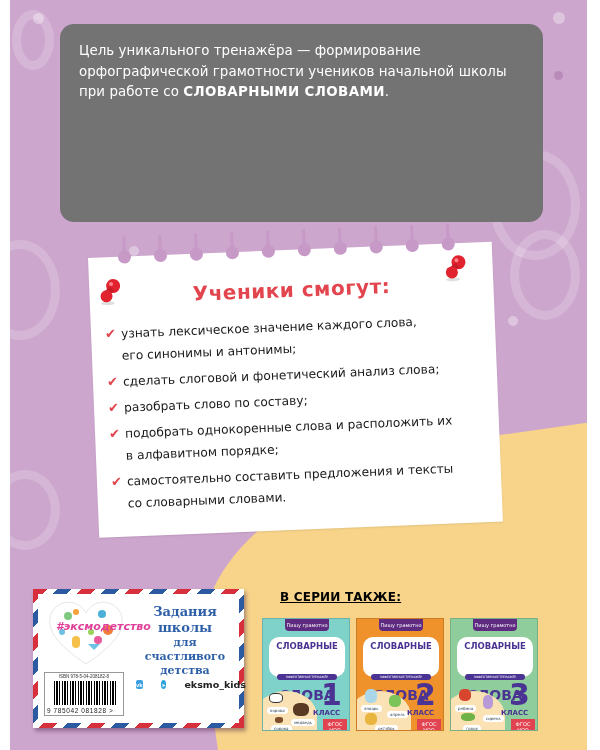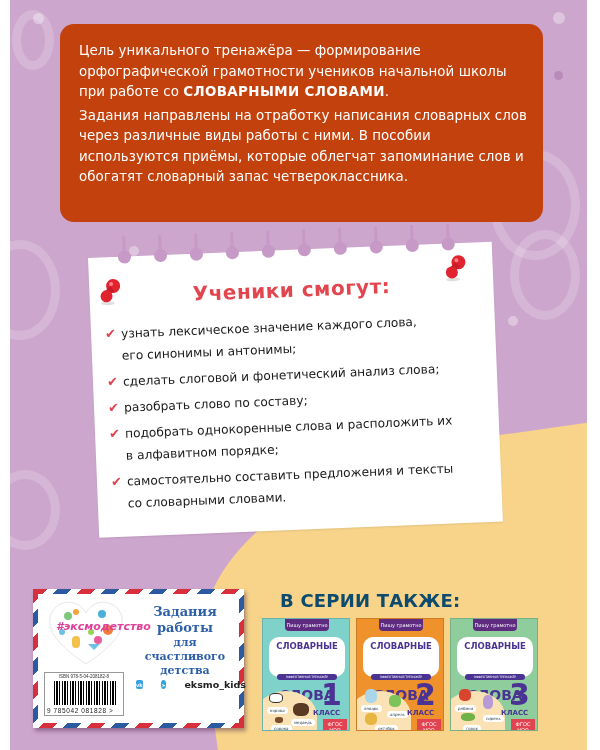--- a/index.html
+++ b/index.html
@@ -23,21 +23,21 @@
     transform-origin: left top;
   }
   .yellow-blob2 {
     position: absolute; left: 320px; top: 480px; width: 300px; height: 300px;
     background: #f7d48a; border-radius: 50%;
   }
 
   
   .info-box {
     position: absolute; left: 50px; top: 24px; width: 483px; height: 198px;
-    background: #c2410c; border-radius: 14px;
+    background: #737373; border-radius: 14px;
     padding: 17px 12px 0 19px; color: #ffffff;
   }
   .info-box p { font-size: 13.4px; line-height: 20.5px; letter-spacing: 0.05px; }
   .info-box p + p { margin-top: 3px; }
   .info-box b { font-weight: bold; letter-spacing: 0.4px; }
 
   
   .note {
     position: absolute; left: 78px; top: 258px; width: 404px; height: 280px;
     background: #ffffff; transform: rotate(-2.3deg); transform-origin: left top;
@@ -92,21 +92,21 @@
   }
   .isbn-bottom { position: absolute; left: 2px; right: 0; bottom: 1px; font-size: 6.5px; color: #222; letter-spacing: 0.6px; font-family: "Liberation Sans", sans-serif; }
   .social { position: absolute; left: 98px; top: 82px; width: 110px; }
   .social-row { display: flex; align-items: center; gap: 18px; height: 17px; font-size: 9.5px; font-weight: bold; color: #222; }
   .social-row + .social-row { border-top: 1px dotted #888; padding-left: 20px; height: 19px; }
   .sico { width: 9px; height: 9px; border-radius: 2px; background: #3aa0e0; color: #fff; font-size: 5px; display: inline-flex; align-items: center; justify-content: center; }
   .sico.tg { border-radius: 50%; background: #2fa3dc; }
 
   
   .series-title {
-    position: absolute; left: 270px; top: 590px; font-size: 18px; font-weight: bold; color: #0c4a6e; letter-spacing: 0.2px;
+    position: absolute; left: 270px; top: 590px; font-size: 12px; font-weight: bold; color: #000000; letter-spacing: 0.2px; text-decoration: underline;
   }
   .book {
     position: absolute; top: 618px; width: 88px; height: 113px; border: 1px solid rgba(0,0,0,0.15);
     overflow: hidden;
   }
   .book-badge {
     position: absolute; left: 22px; top: 0; width: 44px; height: 12px; background: #5e2b80; color: #fff;
     font-size: 5px; text-align: center; line-height: 12px; border-radius: 0 0 4px 4px;
   }
   .book-title {
@@ -139,21 +139,20 @@
   <div class="dot dark" style="left:544px;top:71px;width:9px;height:9px;"></div>
   <div class="dot" style="left:119px;top:246px;width:10px;height:10px;"></div>
   <div class="dot" style="left:498px;top:316px;width:10px;height:10px;"></div>
   <div class="dot dark" style="left:505px;top:478px;width:12px;height:12px;"></div>
 
   <div class="yellow-blob2"></div>
   <div class="yellow-blob"></div>
 
   <div class="info-box">
     <p><span>Цель уникального тренажёра — формирование орфографической грамотности учеников начальной школы при работе со </span><b>СЛОВАРНЫМИ СЛОВАМИ</b><span>.</span></p>
-    <p>Задания направлены на отработку написания словарных слов через различные виды работы с ними. В пособии используются приёмы, которые облегчат запоминание слов и обогатят словарный запас четвероклассника.</p>
   </div>
 
   <div class="note">
     <div class="note-hole" style="left:30px;"></div>
     <div class="note-hole" style="left:66px;"></div>
     <div class="note-hole" style="left:102px;"></div>
     <div class="note-hole" style="left:138px;"></div>
     <div class="note-hole" style="left:174px;"></div>
     <div class="note-hole" style="left:210px;"></div>
     <div class="note-hole" style="left:246px;"></div>
@@ -196,21 +195,21 @@
         <circle cx="62" cy="30" r="5" fill="#f07e3a"></circle>
         <circle cx="52" cy="40" r="4" fill="#e85a9a"></circle>
         <rect x="26" y="36" width="8" height="12" rx="4" fill="#f4c04a"></rect>
         <path d="M42 44 l6 6 l6 -6 Z" fill="#6ec1e4"></path>
         <circle cx="16" cy="32" r="3" fill="#6ec1e4"></circle>
         <circle cx="45" cy="32" r="3" fill="#9ad35a"></circle>
       </svg>
       <span class="heart-label">#эксмодетство</span>
       <div class="slogan">
         <span class="l1">Задания</span>
-        <span class="l1">работы</span>
+        <span class="l1">школы</span>
         <span class="l2">для счастливого</span>
         <span class="l2">детства</span>
       </div>
       <div class="barcode-box">
         <div class="isbn-top">ISBN 978-5-04-208182-8</div>
         <div class="bars"></div>
         <div class="isbn-bottom">9 785042 081828 &gt;</div>
       </div>
       <div class="social">
         <div class="social-row">

